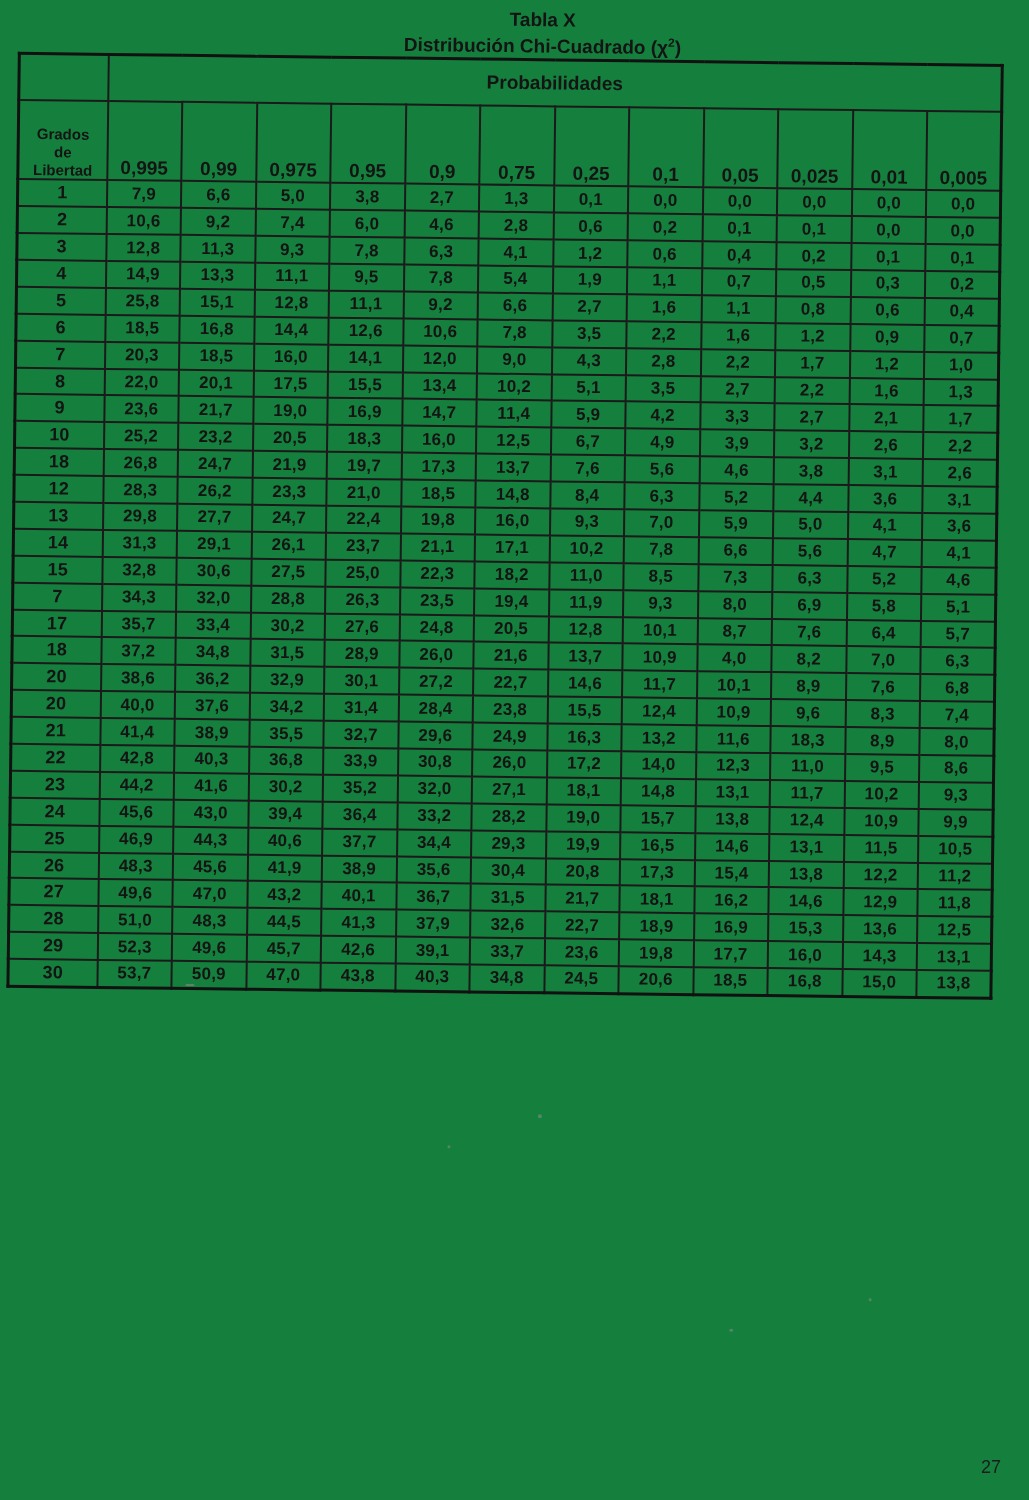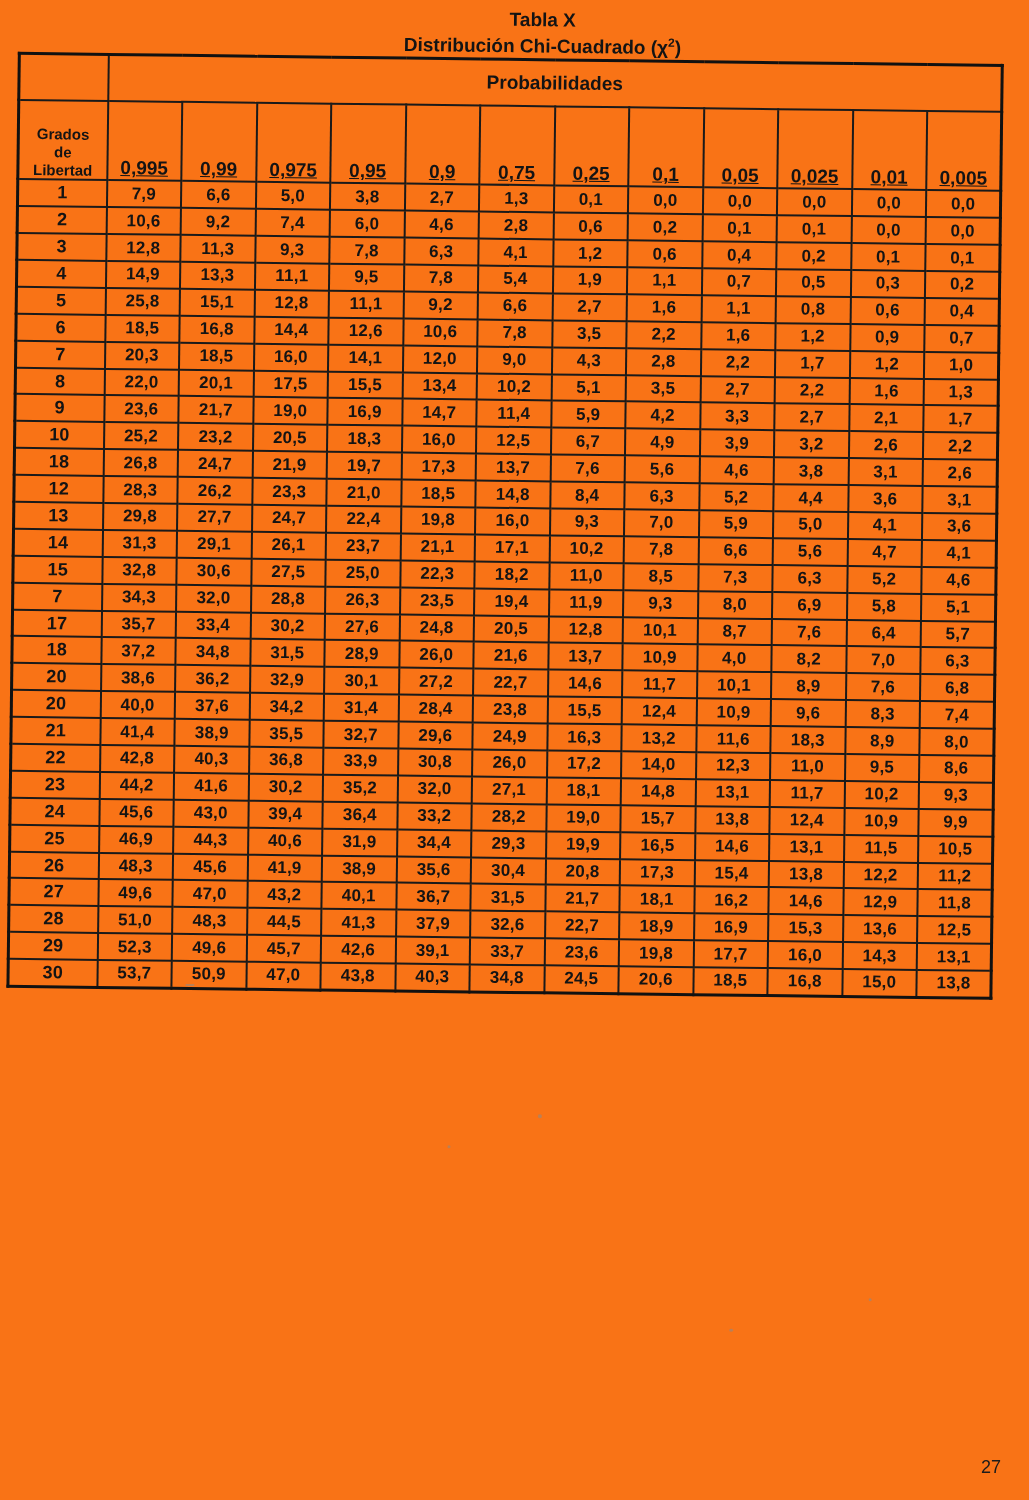--- a/index.html
+++ b/index.html
@@ -9,21 +9,21 @@
     width: 1029px;
     height: 1500px;
     overflow: hidden;
     font-family: "Liberation Sans", sans-serif;
     color: #141414;
   }
   .page {
     position: relative;
     width: 1029px;
     height: 1500px;
-    background: #f97316;
+    background: #15803d;
   }
   
   .sheet {
     position: absolute;
     top: 0; left: 0;
     width: 1029px;
     transform: rotate(0.7deg);
     transform-origin: 30px 40px;
   }
   .title-block {
@@ -72,21 +72,20 @@
     font-weight: bold;
     line-height: 1.18;
     vertical-align: bottom;
     padding-bottom: 3px;
   }
   th.phead {
     font-size: 19px;
     font-weight: bold;
     vertical-align: bottom;
     padding-bottom: 3px;
-    text-decoration: underline;
   }
   table.chi tbody tr { height: 26.9px; }
   table.chi tbody td {
     font-weight: bold;
     font-size: 17px;
     vertical-align: middle;
     letter-spacing: 0.2px;
   }
   table.chi tbody td.df {
     font-size: 18px;
@@ -501,21 +500,21 @@
             <td>13,8</td>
             <td>12,4</td>
             <td>10,9</td>
             <td>9,9</td>
           </tr>
           <tr>
             <td class="df">25</td>
             <td>46,9</td>
             <td>44,3</td>
             <td>40,6</td>
-            <td>31,9</td>
+            <td>37,7</td>
             <td>34,4</td>
             <td>29,3</td>
             <td>19,9</td>
             <td>16,5</td>
             <td>14,6</td>
             <td>13,1</td>
             <td>11,5</td>
             <td>10,5</td>
           </tr>
           <tr>

